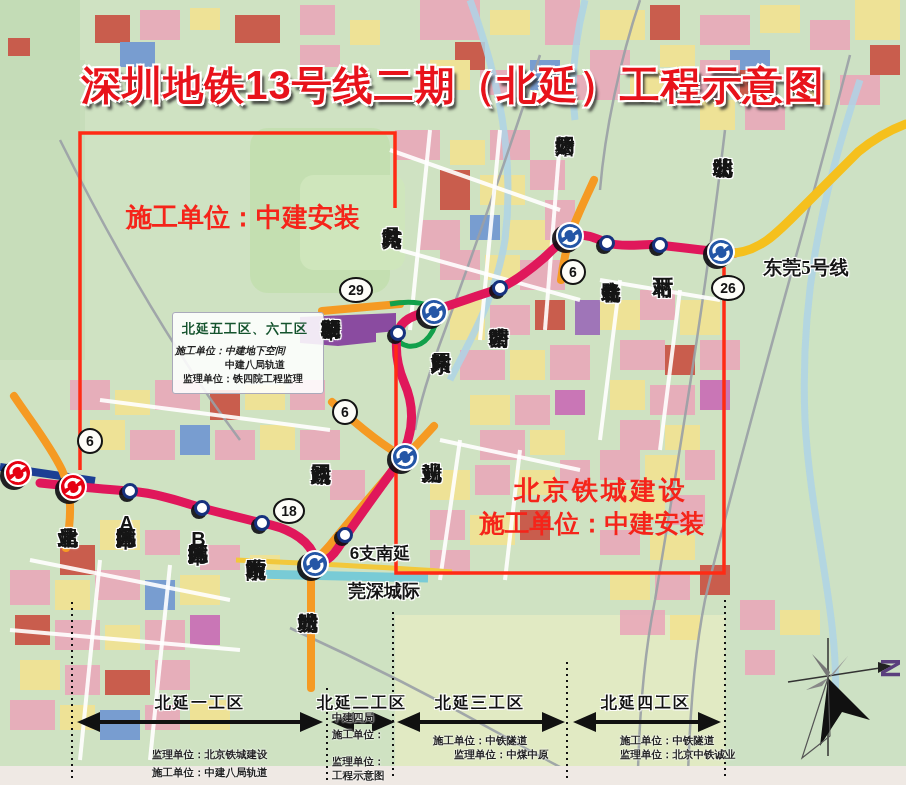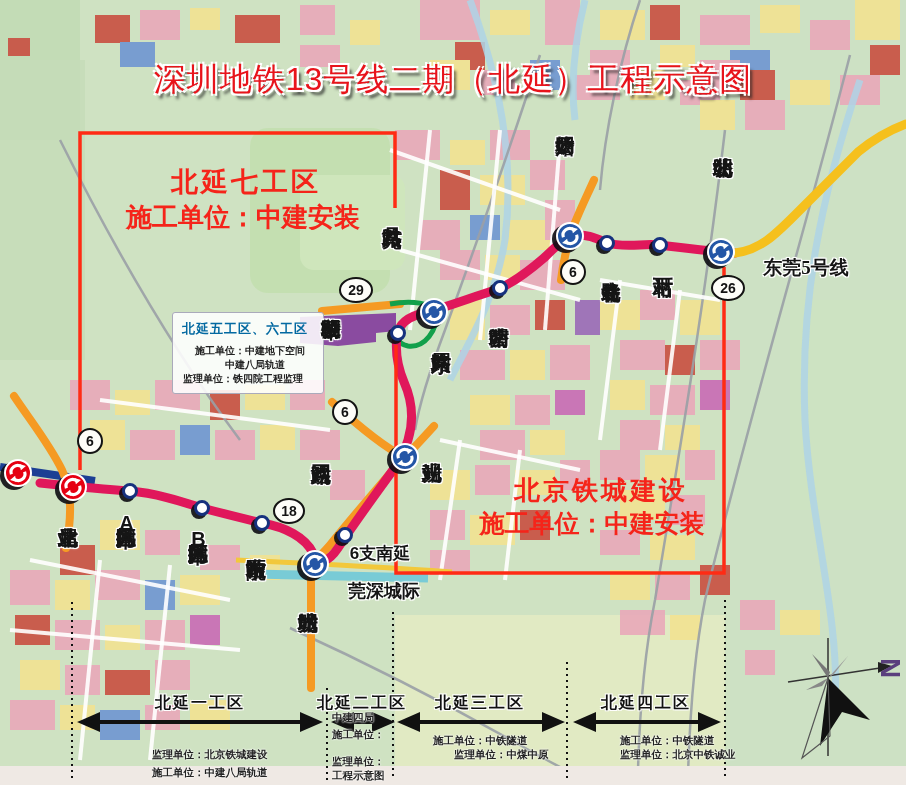--- a/index.html
+++ b/index.html
@@ -1,20 +1,20 @@
 <!DOCTYPE html>
 <html><head>
 <meta charset="utf-8">
 <style>
   html,body{margin:0;padding:0;background:#888;}
   .stage{position:relative;width:906px;height:785px;overflow:hidden;background:#cfe2c2;
          font-family:"Liberation Sans","DejaVu Sans",sans-serif;}
   svg.layer{position:absolute;left:0;top:0;}
   .title{position:absolute;left:0;top:58px;width:906px;text-align:center;
-         font-size:32px;font-weight:normal;color:#e8131b;letter-spacing:1px;white-space:nowrap;
+         font-size:40px;font-weight:bold;color:#e8131b;letter-spacing:1px;white-space:nowrap;
          text-shadow:-2px -2px 0 #fff,2px -2px 0 #fff,-2px 2px 0 #fff,2px 2px 0 #fff,4px 5px 3px rgba(35,35,35,.85);}
   .vlabel{position:absolute;writing-mode:vertical-rl;text-orientation:upright;line-height:1.06;
           font-weight:bold;color:#151515;transform:translateX(-50%);
           text-shadow:-1px -1px 0 #fff,1px -1px 0 #fff,-1px 1px 0 #fff,1px 1px 0 #fff,0 0 3px #fff;}
   .hlabel{position:absolute;font-weight:bold;color:#151515;transform:translate(-50%,-50%);white-space:nowrap;
           text-shadow:-1px -1px 0 #fff,1px -1px 0 #fff,-1px 1px 0 #fff,1px 1px 0 #fff,0 0 3px #fff;}
   .marker{position:absolute;border-radius:50%;transform:translate(-50%,-50%);box-sizing:border-box;}
   .marker.white{width:16px;height:16px;background:#fff;border:3px solid #16317e;
           box-shadow:-3px 3px 0 rgba(12,12,18,.9);}
   .marker.blue-logo,.marker.red-logo{width:28px;height:28px;border:2px solid #fff;
@@ -22,21 +22,21 @@
   .marker.blue-logo{background:#2456a6;}
   .marker.red-logo{background:#e60012;}
   .marker svg{position:absolute;left:0;top:0;width:100%;height:100%;}
   .badge{position:absolute;background:#fdfdf8;border:2.5px solid #131313;border-radius:50%;
          color:#131313;font-weight:bold;font-size:14px;display:flex;align-items:center;justify-content:center;
          transform:translate(-50%,-50%);box-sizing:border-box;}
   .red-note{position:absolute;color:#f5241a;font-weight:bold;text-align:center;
             transform:translate(-50%,-50%);white-space:nowrap;}
   .infobox{position:absolute;left:172px;top:312px;width:152px;height:82px;
            background:rgba(255,255,255,.88);border:1px solid #aab;border-radius:3px;box-sizing:border-box;}
-  .infobox .ib-title{position:absolute;left:9px;top:7px;font-size:13px;font-weight:bold;color:#0369a1;letter-spacing:1px;}
+  .infobox .ib-title{position:absolute;left:9px;top:7px;font-size:13px;font-weight:bold;color:#14532d;letter-spacing:1px;}
   .infobox .ib-line{position:absolute;font-size:10px;font-weight:bold;color:#222;white-space:nowrap;}
   .zone-name{position:absolute;font-size:16px;font-weight:bold;color:#111;transform:translate(-50%,-50%);white-space:nowrap;
              letter-spacing:2px;text-shadow:-1px -1px 0 #fff,1px -1px 0 #fff,-1px 1px 0 #fff,1px 1px 0 #fff;}
   .zone-detail{position:absolute;font-size:10.5px;font-weight:bold;color:#222;white-space:nowrap;
              text-shadow:0 0 2px #fff,0 0 2px #fff;}
 </style>
 </head>
 <body>
 
 <div class="stage">
@@ -288,28 +288,27 @@
       <polygon points="28,40 48,18 34,36" fill="#999"></polygon>
       <polygon points="28,40 6,52 22,48" fill="#888"></polygon>
       <polygon points="28,40 2,120 30,98" fill="none" stroke="#555" stroke-width="1.2"></polygon>
     </g>
   </svg>
 
   <div class="title">深圳地铁13号线二期（北延）工程示意图</div>
 
   <div style="position:absolute;left:880px;top:652px;font-size:28px;font-weight:bold;color:#5a3f7d;transform:rotate(90deg);">N</div>
 
-  <div class="red-note" style="left:246px;top:182px;font-size:27px;letter-spacing:3px;">北延七工区</div>
   <div class="red-note" style="left:243px;top:217px;font-size:26px;">施工单位：中建安装</div>
   <div class="red-note" style="left:601px;top:490px;font-size:26px;letter-spacing:3px;">北京铁城建设</div>
   <div class="red-note" style="left:592px;top:523px;font-size:25px;">施工单位：中建安装</div>
 
   <div class="infobox">
     <div class="ib-title">北延五工区、六工区</div>
-    <div class="ib-line" style="left:22px;top:31px;">施工单位：中建地下空间</div>
+    <div class="ib-line" style="left:2px;top:31px;font-style:italic;">施工单位：中建地下空间</div>
     <div class="ib-line" style="left:52px;top:45px;">中建八局轨道</div>
     <div class="ib-line" style="left:10px;top:59px;">监理单位：铁四院工程监理</div>
   </div>
 
   <div id="dyn" style="position:absolute;left:0;top:0;width:100%;height:100%;">
       <div class="marker red-logo" style="left: 18px; top: 473px;">
         <svg viewBox="-10 -10 20 20">
           <path d="M-5.5,1 A5.5 5.5 0 0 1 3,-5.2" stroke="#fff" stroke-width="2.6" fill="none"></path>
           <path d="M5.5,-1 A5.5 5.5 0 0 1 -3,5.2" stroke="#fff" stroke-width="2.6" fill="none"></path>
           <polygon points="1.2,-7.6 6.6,-5.8 2.4,-2.2" fill="#fff"></polygon>

